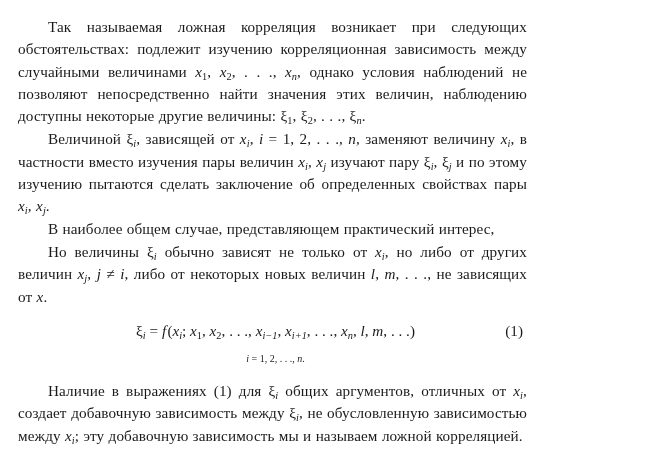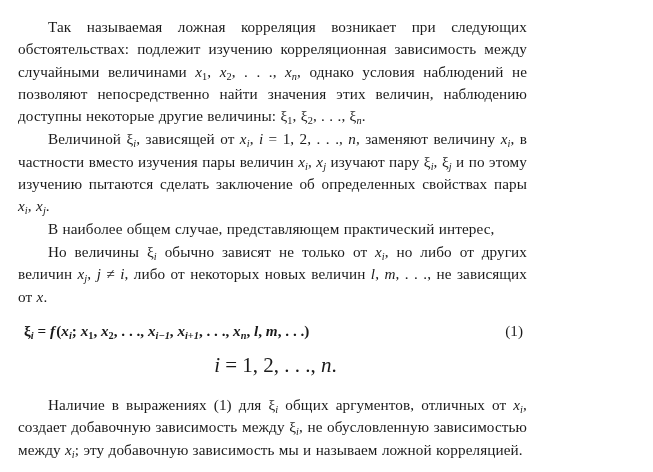--- a/index.html
+++ b/index.html
@@ -33,35 +33,34 @@
   .indent {
     text-indent: 30px;
   }
   .eq-block {
     position: relative;
     margin-top: 14px;
     margin-bottom: 2px;
     font-size: 15.2px;
   }
   .eq-line {
-    text-align: left;
+    text-align: center;
     padding-left: 6px;
-    font-weight: bold;
   }
   .eq-number {
     position: absolute;
     right: 4px;
     top: 0;
     font-size: 15.2px;
   }
   .eq-line-2 {
     text-align: center;
     margin-top: 13px;
     margin-bottom: 16px;
-    font-size: 21px;
+    font-size: 10px;
     padding-left: 6px;
   }
   .gap-top {
     margin-top: 6px;
   }
   i, .it {
     font-style: italic;
   }
   sub {
     font-size: 0.68em;

